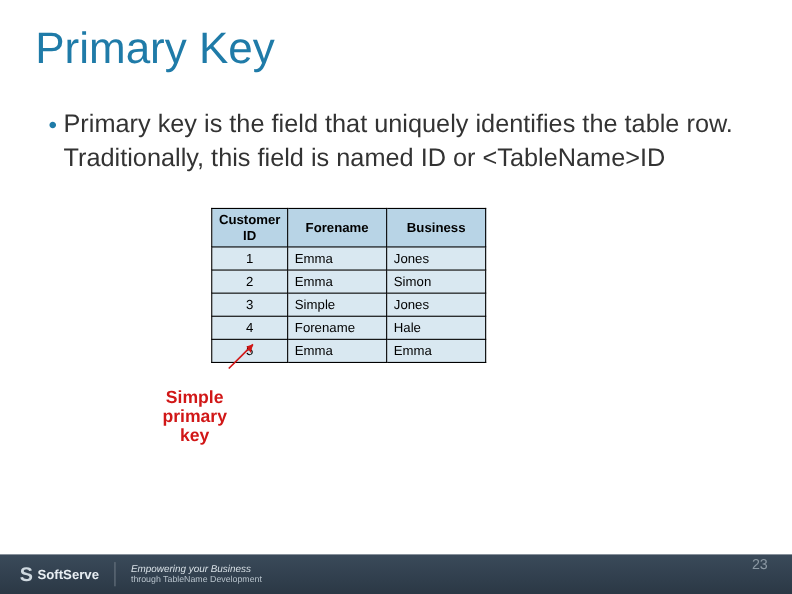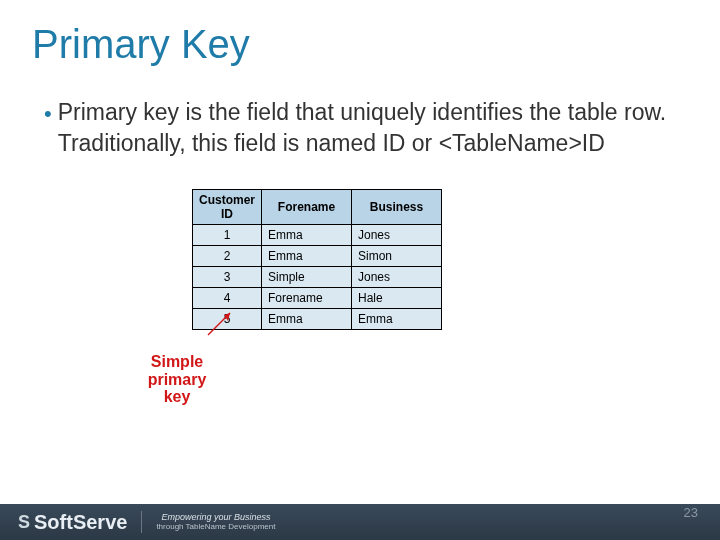--- a/index.html
+++ b/index.html
@@ -94,35 +94,34 @@
     display: flex;
     align-items: center;
     gap: 4px;
   }
   .logo-icon {
     font-weight: bold;
     font-size: 18px;
     color: #cfd9e0;
   }
   .logo-text {
-    font-size: 20px;
+    font-size: 12px;
     font-weight: 600;
     color: #e8eef3;
   }
   .divider {
     width: 1px;
     height: 22px;
     background: #6a7682;
     margin: 0 14px;
   }
   .tagline {
     font-size: 8px;
     line-height: 1.1;
     color: #b8c3cc;
-    text-align: center;
   }
   .tagline .t1 { font-style: italic; font-size: 9px; color: #d8e0e6; }
   .page-num {
     position: absolute;
     right: 22px;
     bottom: 20px;
     font-size: 13px;
     color: #8a97a2;
   }
 </style>

